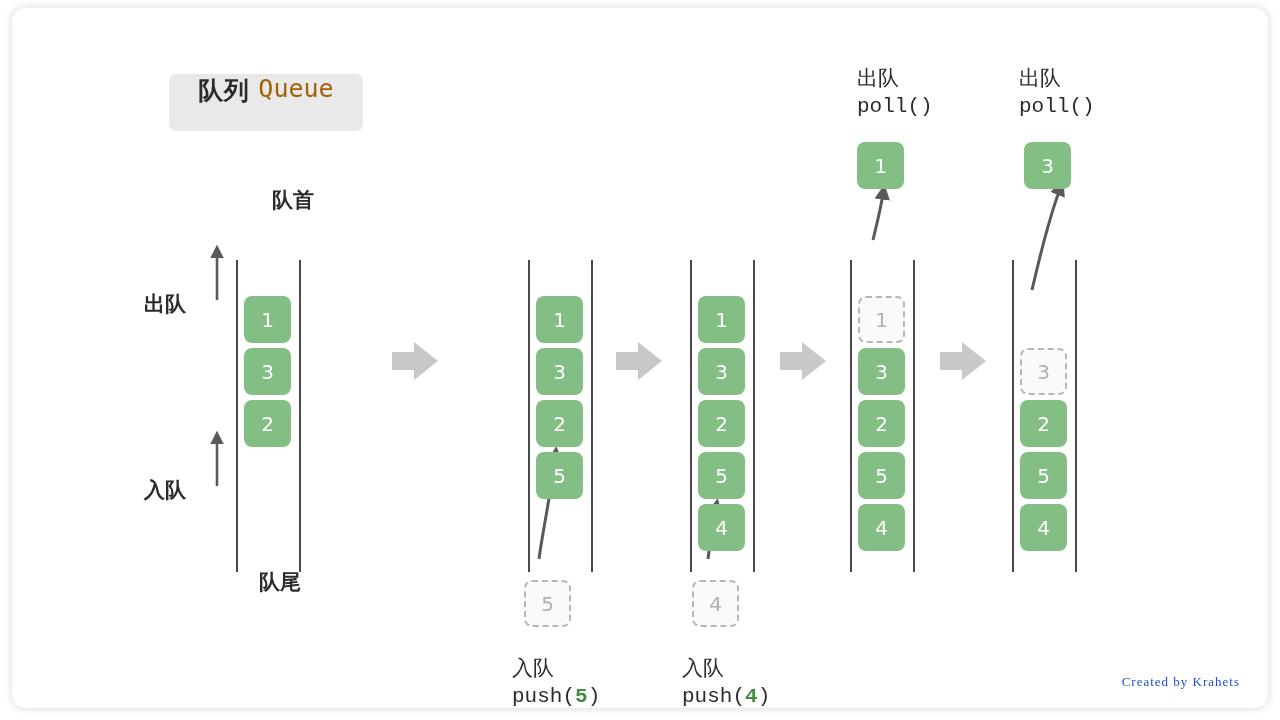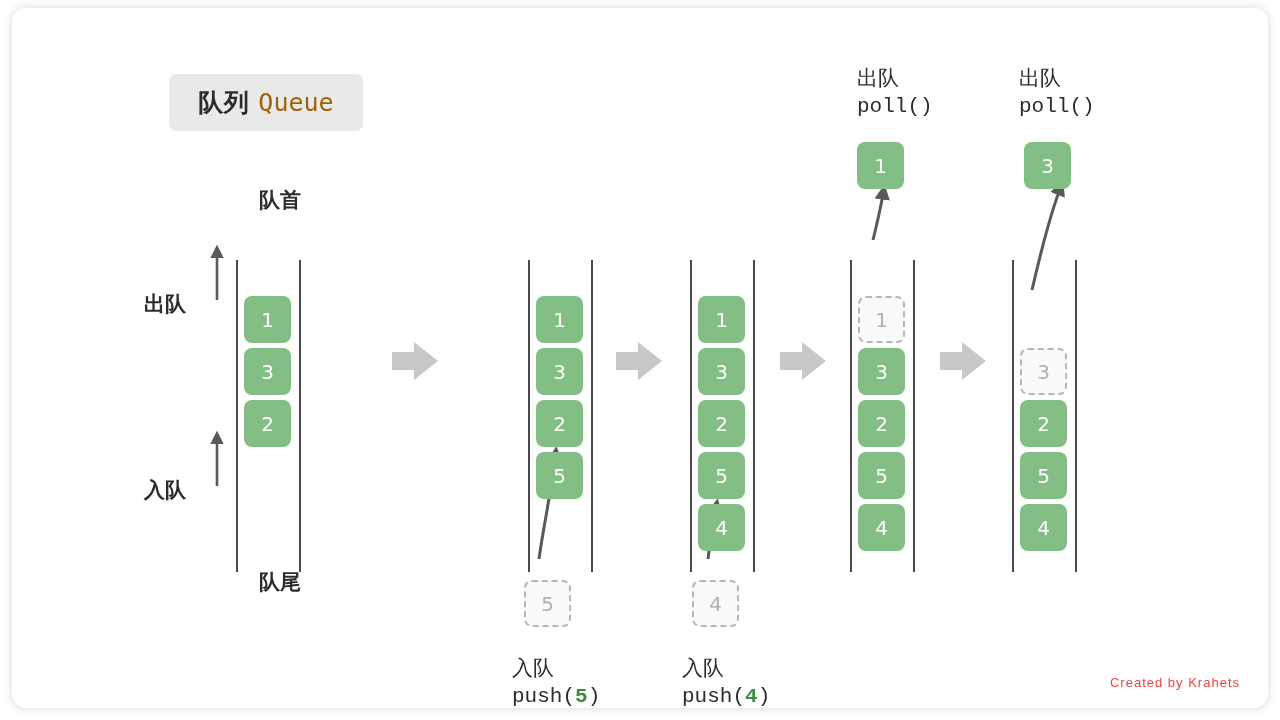--- a/index.html
+++ b/index.html
@@ -25,21 +25,21 @@
     overflow: hidden;
   }
   .abs { position: absolute; margin-top: 28px; }
 
   
   #title-chip {
     left: 157px; top: 38px;
     width: 194px; height: 57px;
     background: #e9e9e9;
     border-radius: 7px;
-    display: flex; align-items: center; justify-content: center;
+    display: flex; align-items: flex-start; justify-content: center;
     gap: 9px;
   }
   #title-chip .cn {
     font-size: 25px; font-weight: bold; color: #2b2b2b;
     letter-spacing: 0.5px;
   }
   #title-chip .en {
     font-size: 25px; color: #a16207;
     font-family: "DejaVu Sans Mono", "Liberation Mono", monospace;
   }
@@ -90,22 +90,22 @@
   }
   .op-caption .code {
     font-size: 21px; color: #2b2b2b; display: block;
     font-family: Liberation Mono, monospace;
   }
   .op-caption .code .num { color: #3e8e41; font-weight: bold; }
 
   
   #watermark {
     right: 28px; bottom: 18px;
-    font-size: 13px; color: #ef4444; letter-spacing: 1px;
-    font-family: Liberation Sans, sans-serif;
+    font-size: 13px; color: #1d4ed8; letter-spacing: 1px;
+    font-family: Liberation Serif, serif;
   }
 
   svg.ov { position: absolute; left: 0; top: 0; width: 1256px; height: 700px;
            pointer-events: none; overflow: visible; }
 </style>
 </head>
 <body>
 
 <div id="card">
 
@@ -154,21 +154,21 @@
     <g>
       <path d="M 1020 282 C 1029 243 1039 203 1050 176" stroke="#595959" stroke-width="3" fill="none" marker-end="url(#ah)"></path>
     </g>
   </svg>
 
   <div id="title-chip" class="abs">
     <span class="cn">队列</span>
     <span class="en">Queue</span>
   </div>
 
-  <div class="abs hd-label" style="left:234px; top:150px; width:68px; text-align:center;">队首</div>
+  <div class="abs hd-label" style="left:234px; top:150px; width:68px; text-align:right;">队首</div>
   <div class="abs hd-label" style="left:234px; top:532px; width:68px; text-align:center;">队尾</div>
 
   <div class="abs side-label" style="left:132px; top:254px;">出队</div>
   <div class="abs side-label" style="left:132px; top:440px;">入队</div>
 
   <div class="abs" style="left:224px; top:196px; width:76px; height:312px;">
     <div class="abs rail" style="left:0px; top:0px; height:312px;"></div>
     <div class="abs rail" style="left:63px; top:0px; height:312px;"></div>
     <div class="abs box" style="left:8px; top:36px;">1</div>
     <div class="abs box" style="left:8px; top:88px;">3</div>

